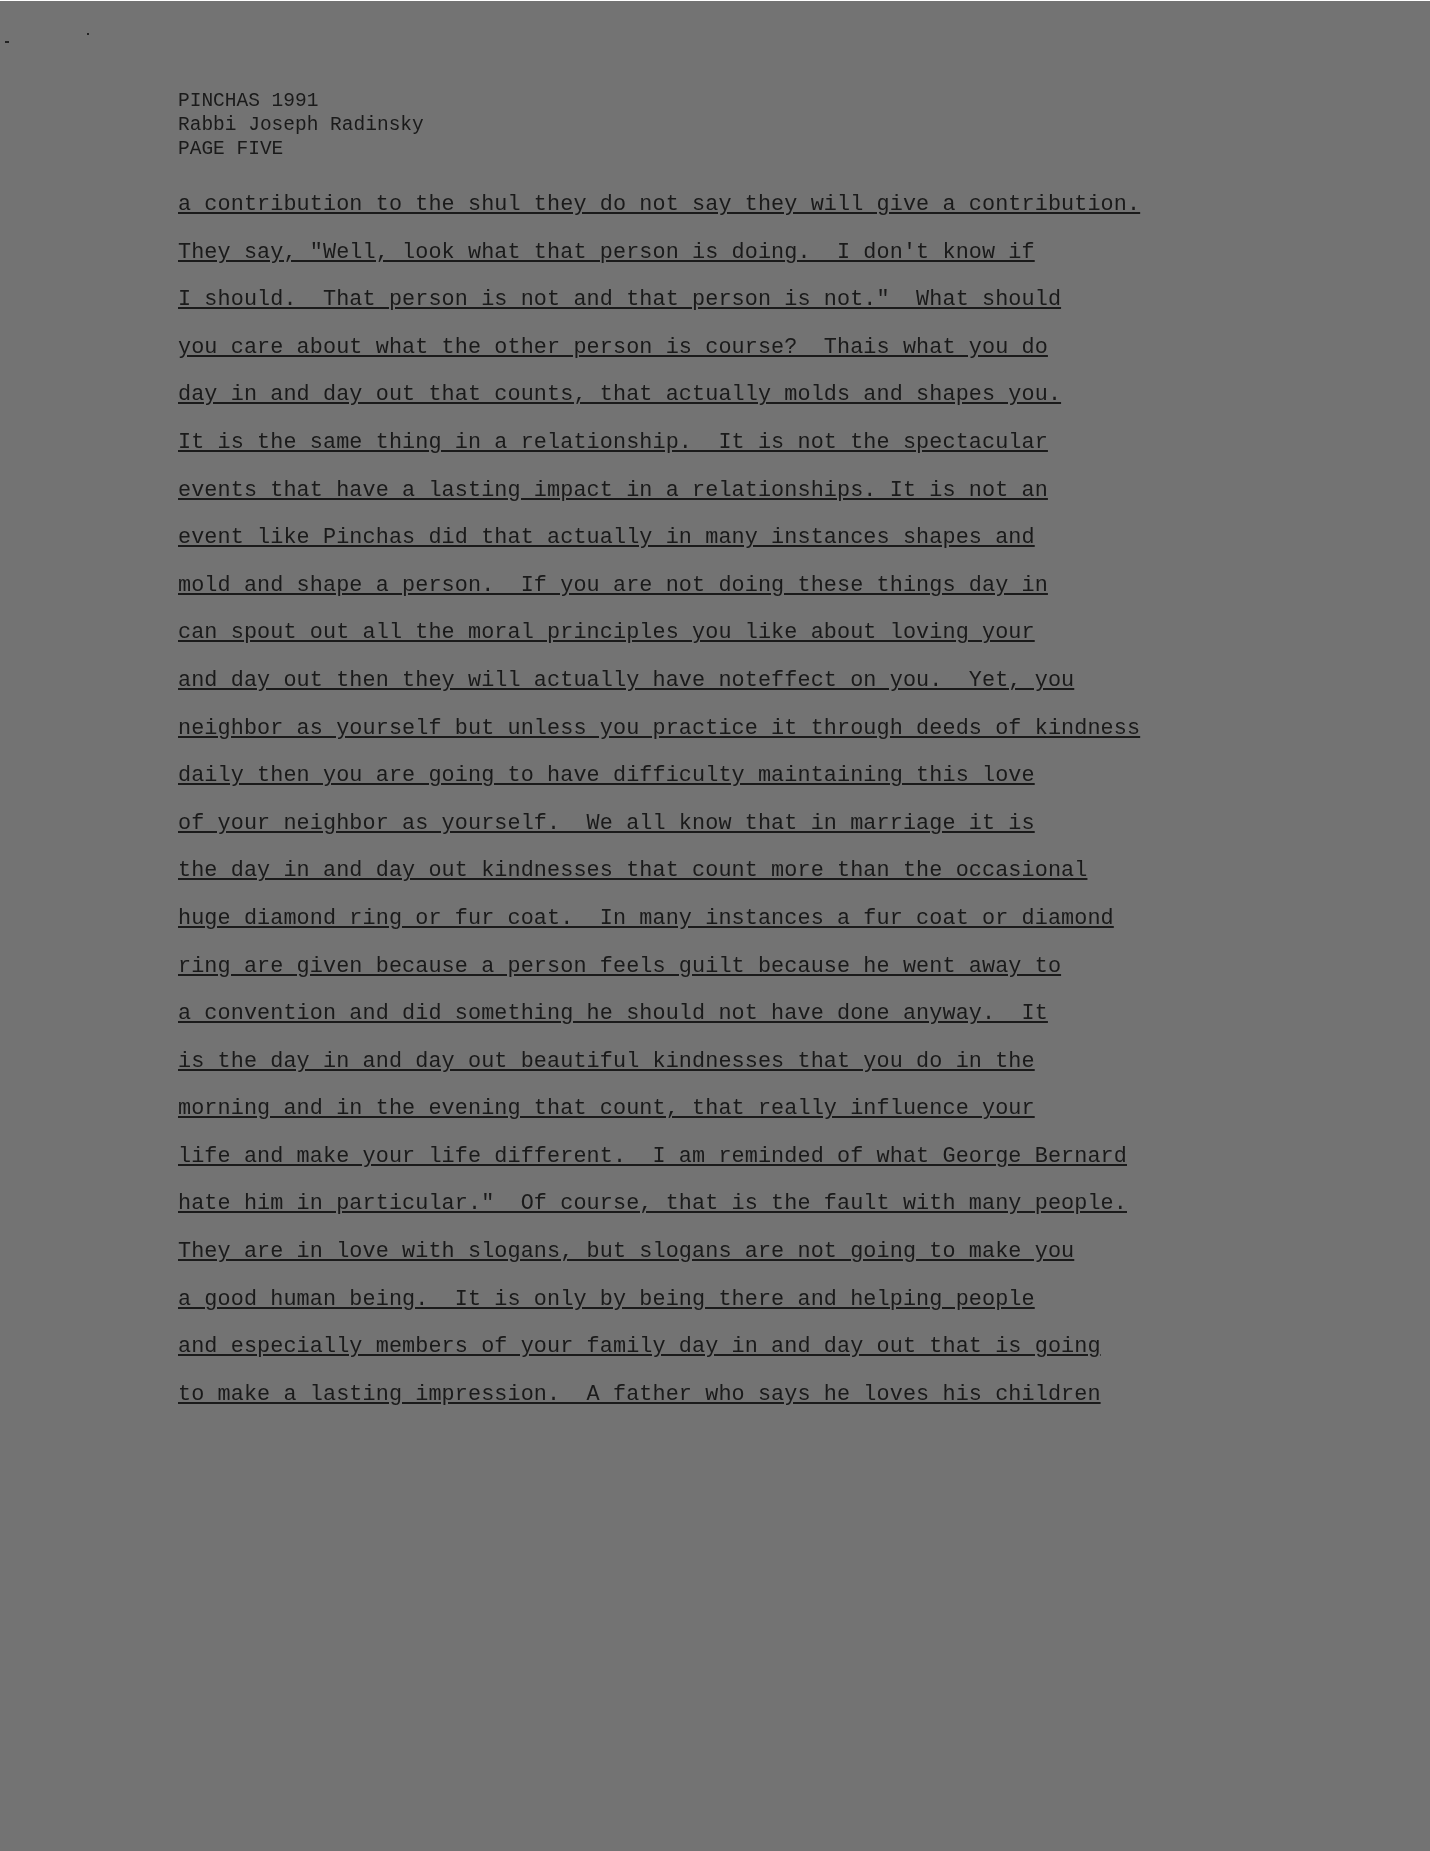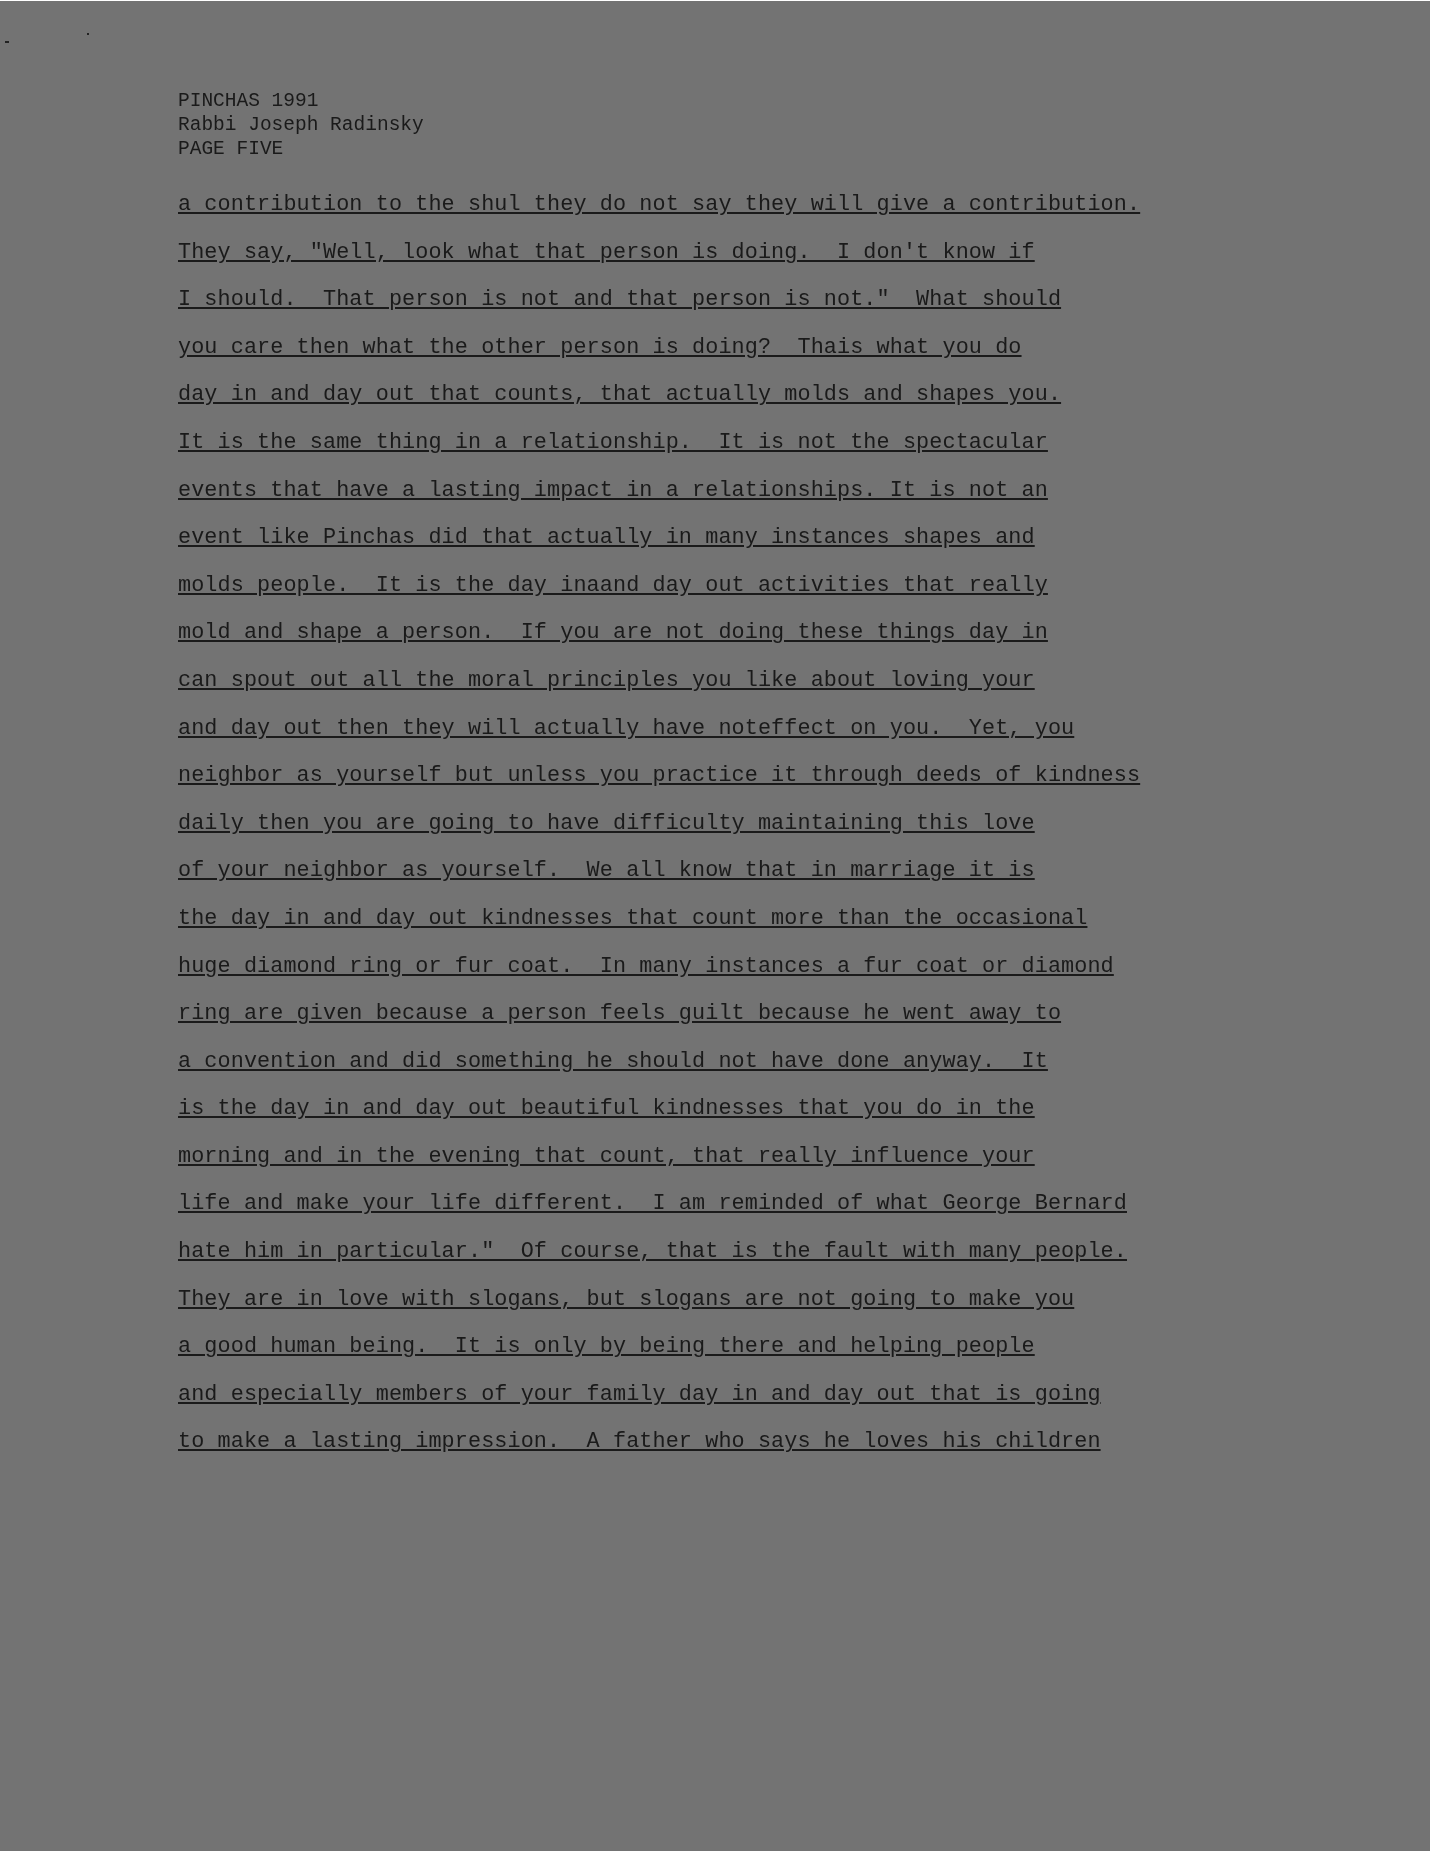--- a/index.html
+++ b/index.html
@@ -21,26 +21,25 @@
   <div class="header">
     <div>PINCHAS 1991</div>
     <div>Rabbi Joseph Radinsky</div>
     <div>PAGE FIVE</div>
   </div>
 
   <div class="body" id="body">
       <div class="line">a contribution to the shul they do not say they will give a contribution.</div>
       <div class="line">They say, "Well, look what that person is doing.  I don't know if</div>
       <div class="line">I should.  That person is not and that person is not."  What should</div>
-      <div class="line">you care then what the other person is doing?  Thais what you do</div>
+      <div class="line">you care about what the other person is course?  Thais what you do</div>
       <div class="line">day in and day out that counts, that actually molds and shapes you.</div>
       <div class="line">It is the same thing in a relationship.  It is not the spectacular</div>
       <div class="line">events that have a lasting impact in a relationships. It is not an</div>
       <div class="line">event like Pinchas did that actually in many instances shapes and</div>
-      <div class="line">molds people.  It is the day inaand day out activities that really</div>
       <div class="line">mold and shape a person.  If you are not doing these things day in</div>
       <div class="line">can spout out all the moral principles you like about loving your</div>
       <div class="line">and day out then they will actually have noteffect on you.  Yet, you</div>
       <div class="line">neighbor as yourself but unless you practice it through deeds of kindness</div>
       <div class="line">daily then you are going to have difficulty maintaining this love</div>
       <div class="line">of your neighbor as yourself.  We all know that in marriage it is</div>
       <div class="line">the day in and day out kindnesses that count more than the occasional</div>
       <div class="line">huge diamond ring or fur coat.  In many instances a fur coat or diamond</div>
       <div class="line">ring are given because a person feels guilt because he went away to</div>
       <div class="line">a convention and did something he should not have done anyway.  It</div>

